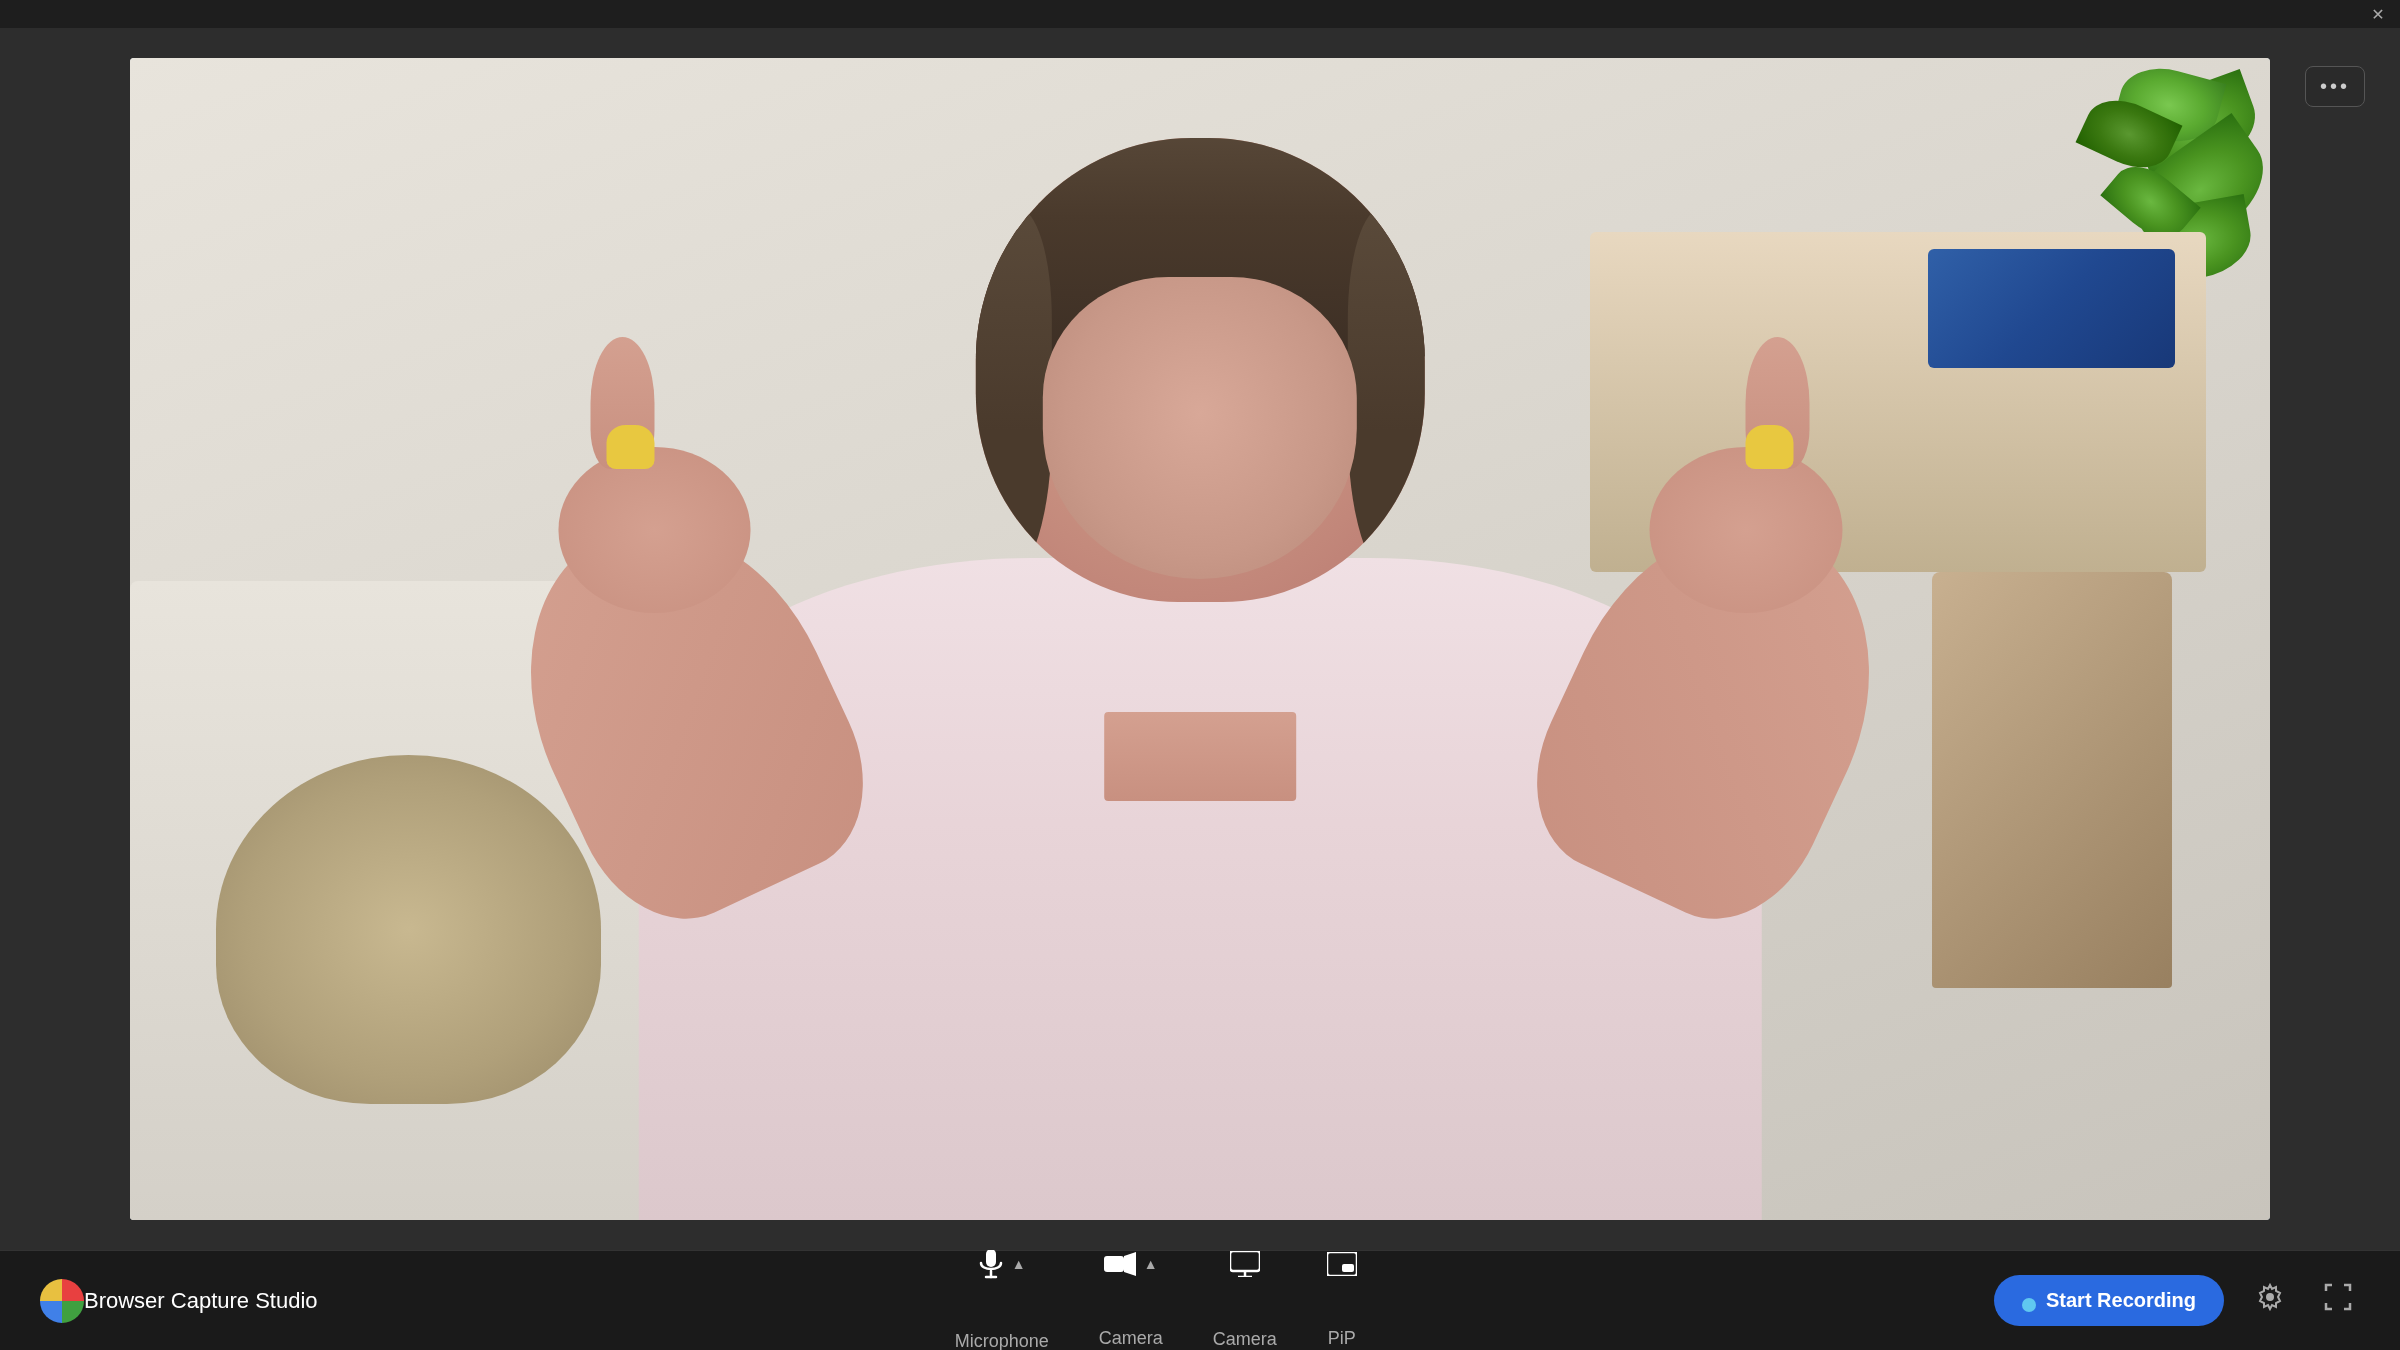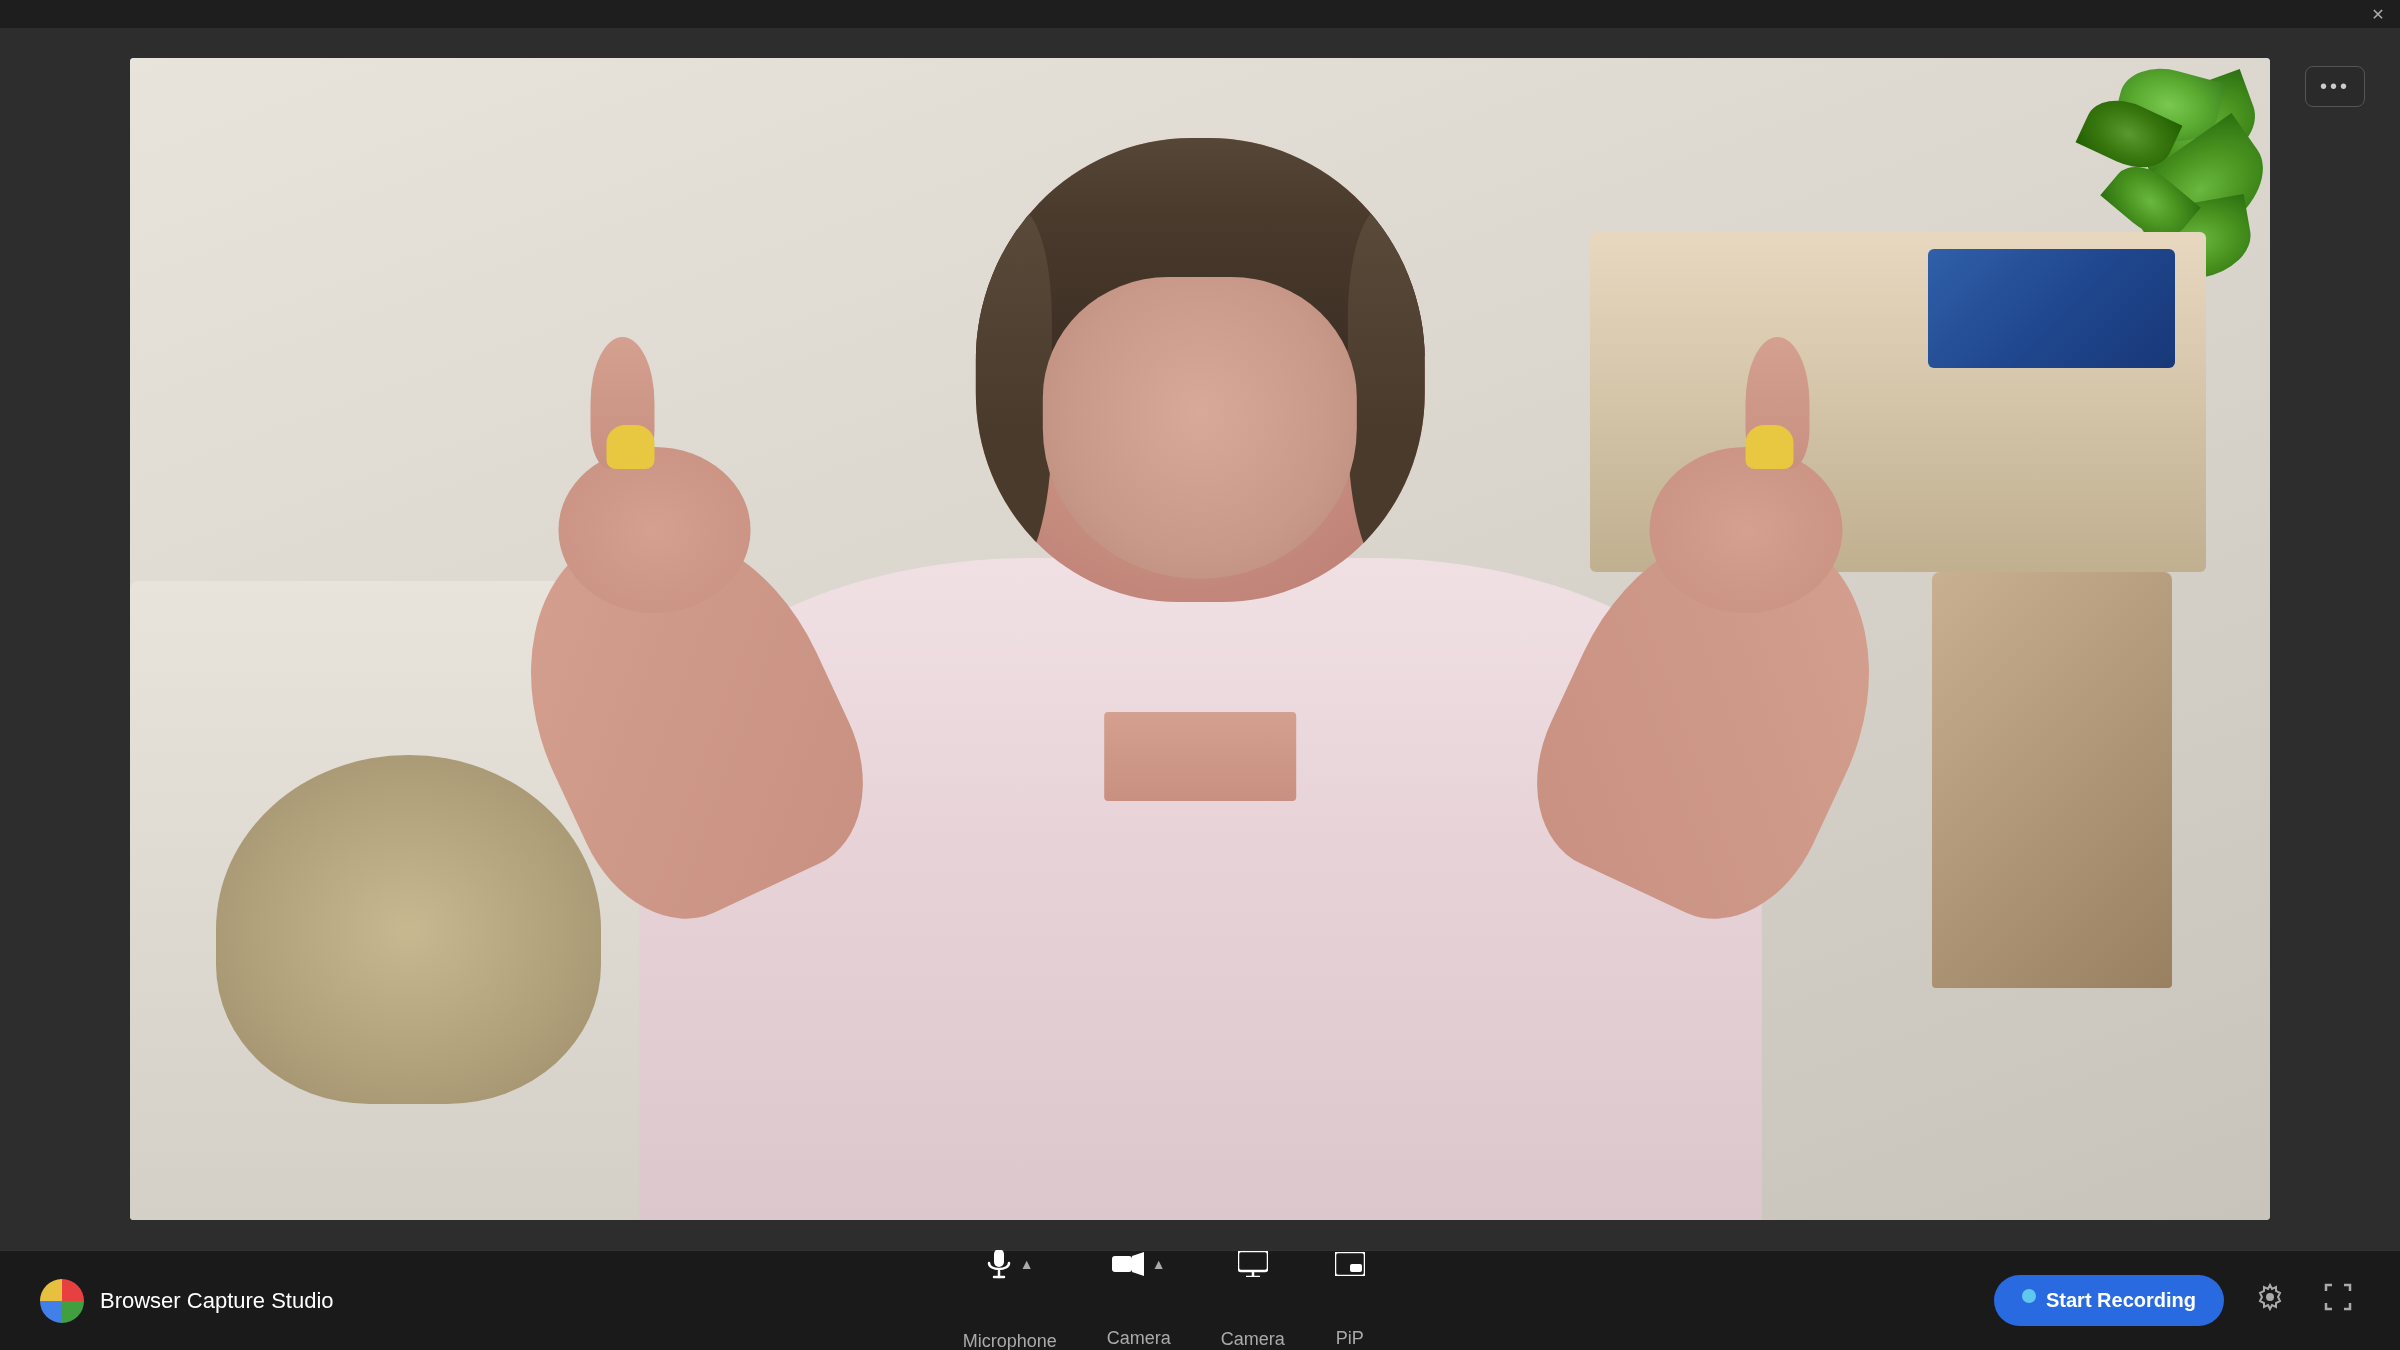--- a/index.html
+++ b/index.html
@@ -342,21 +342,21 @@
       align-items: center;
       justify-content: space-between;
       padding: 0 40px;
       flex-shrink: 0;
       border-top: 1px solid #333;
     }
 
     .toolbar-left {
       display: flex;
       align-items: center;
-      gap: 16px;
+      gap: 0;
     }
 
     .app-logo {
       width: 44px;
       height: 44px;
       border-radius: 50%;
       background: conic-gradient(#e84040 0deg 90deg, #40a040 90deg 180deg, #4080e8 180deg 270deg, #e8c040 270deg 360deg);
       flex-shrink: 0;
     }
 
@@ -406,21 +406,21 @@
     }
 
     .toolbar-right {
       display: flex;
       align-items: center;
       gap: 24px;
     }
 
     .start-recording-btn {
       display: flex;
-      align-items: flex-start;
+      align-items: flex-end;
       gap: 10px;
       background: #2a6ae0;
       color: white;
       border: none;
       border-radius: 50px;
       padding: 14px 28px;
       font-size: 20px;
       font-weight: 600;
       cursor: pointer;
       white-space: nowrap;

